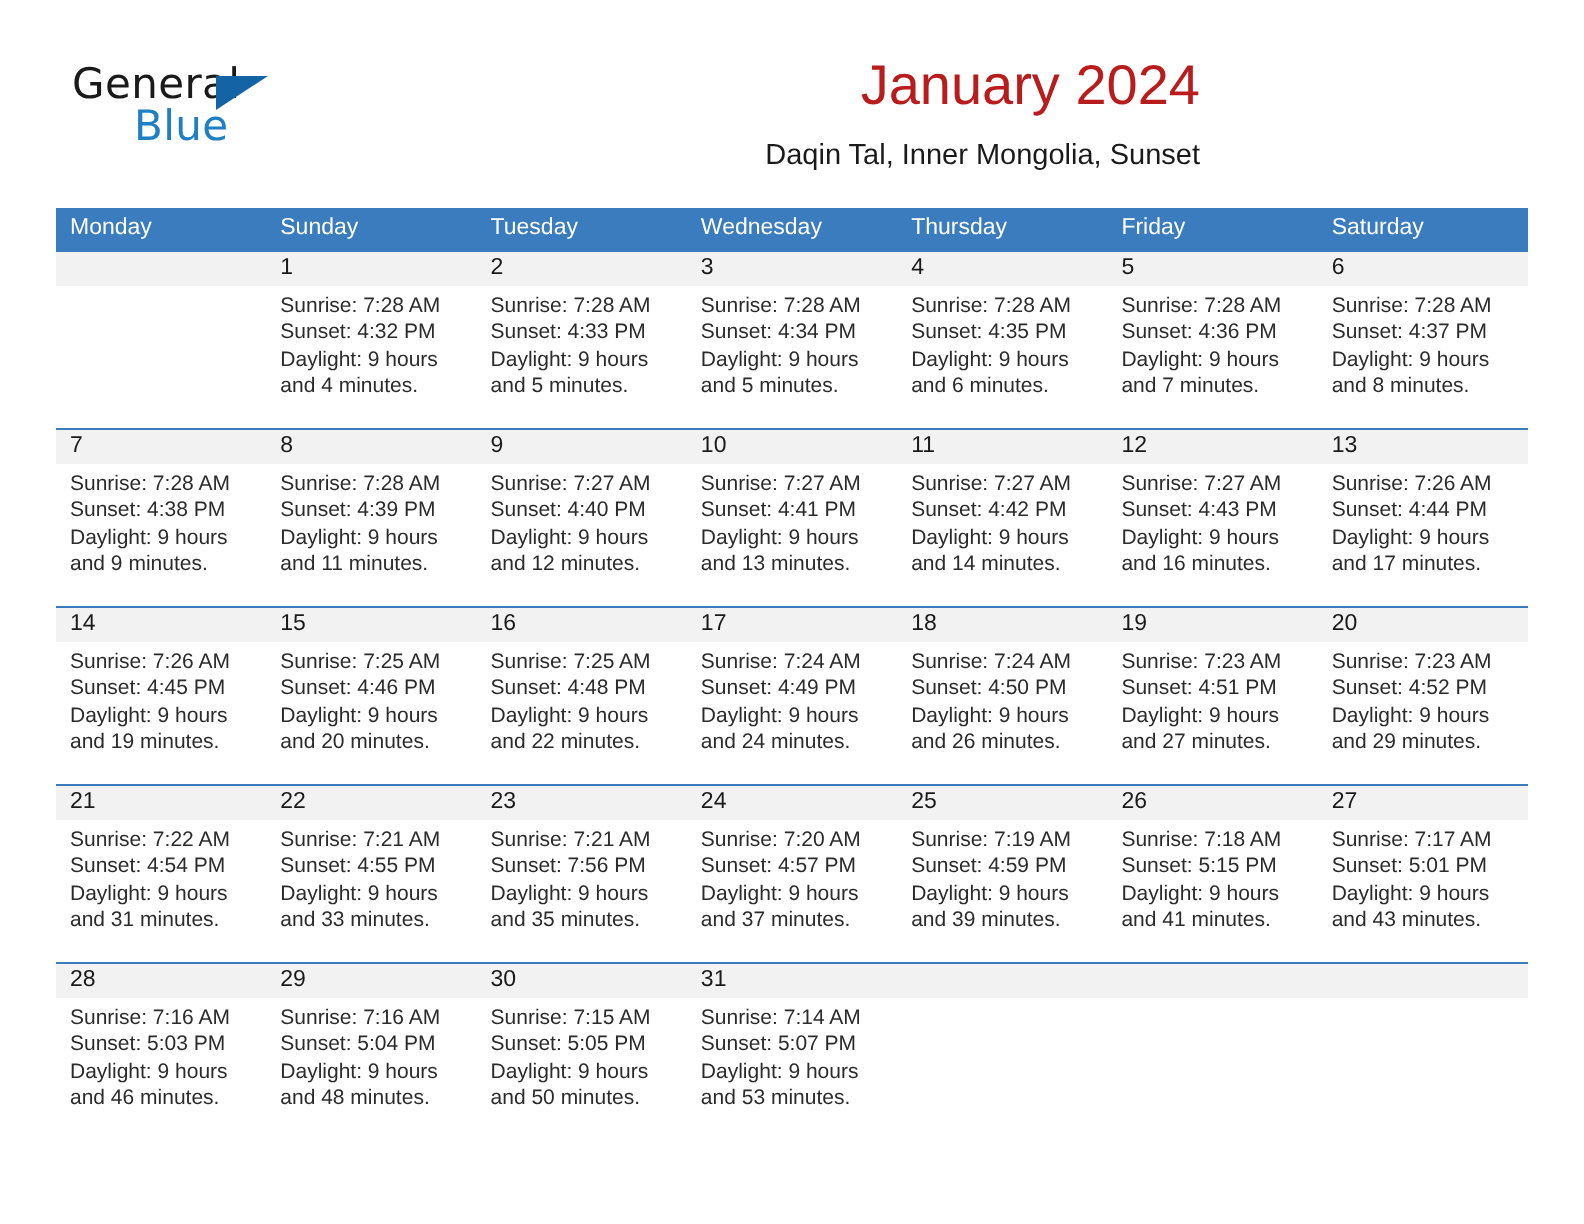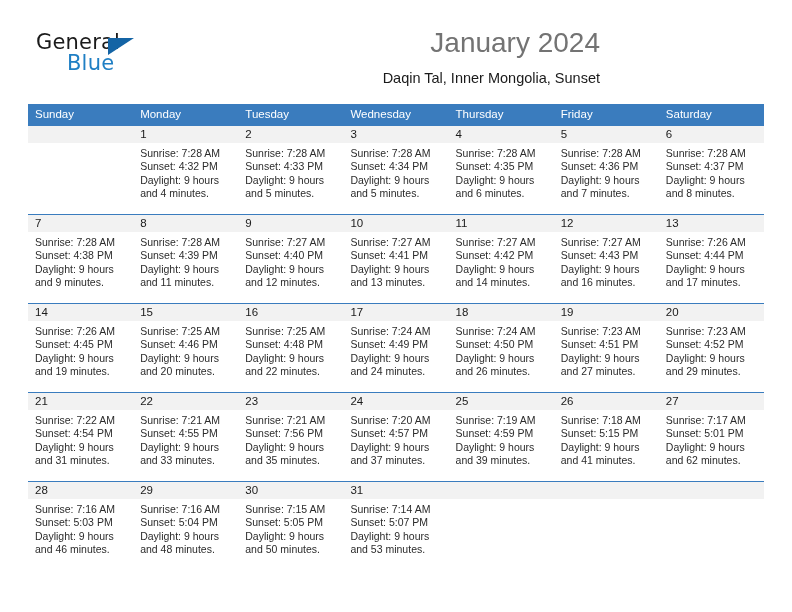--- a/index.html
+++ b/index.html
@@ -65,21 +65,21 @@
     border-top: 0 solid transparent;
   }
   .title-block {
     position: absolute;
     right: 0;
     top: 0;
     text-align: right;
   }
   .cal-title {
     font-size: 28px;
-    color: #737373;
+    color: #b91c1c;
     line-height: 34px;
     white-space: nowrap;
   }
   .cal-subtitle {
     font-size: 14.5px;
     color: #1a1a1a;
     line-height: 22px;
     margin-top: 7px;
     white-space: nowrap;
   }
@@ -165,22 +165,22 @@
     <div class="title-block">
       <div class="cal-title">January 2024</div>
       <div class="cal-subtitle">Daqin Tal, Inner Mongolia, Sunset</div>
     </div>
 
   </div>
 
   <div class="calendar">
 
     <div class="weekdays">
+      <div class="weekday">Monday</div>
       <div class="weekday">Sunday</div>
-      <div class="weekday">Monday</div>
       <div class="weekday">Tuesday</div>
       <div class="weekday">Wednesday</div>
       <div class="weekday">Thursday</div>
       <div class="weekday">Friday</div>
       <div class="weekday">Saturday</div>
     </div>
 
     <div class="week">
       <div class="week-row">
         <div class="daycell empty">
@@ -443,21 +443,21 @@
             <div>Daylight: 9 hours</div>
             <div>and 41 minutes.</div>
           </div>
         </div>
         <div class="daycell">
           <div class="daynum">27</div>
           <div class="dayinfo">
             <div>Sunrise: 7:17 AM</div>
             <div>Sunset: 5:01 PM</div>
             <div>Daylight: 9 hours</div>
-            <div>and 62 minutes.</div>
+            <div>and 43 minutes.</div>
           </div>
         </div>
       </div>
       <div class="week-spacer"></div>
     </div>
 
     <div class="week">
       <div class="week-row">
         <div class="daycell">
           <div class="daynum">28</div>

